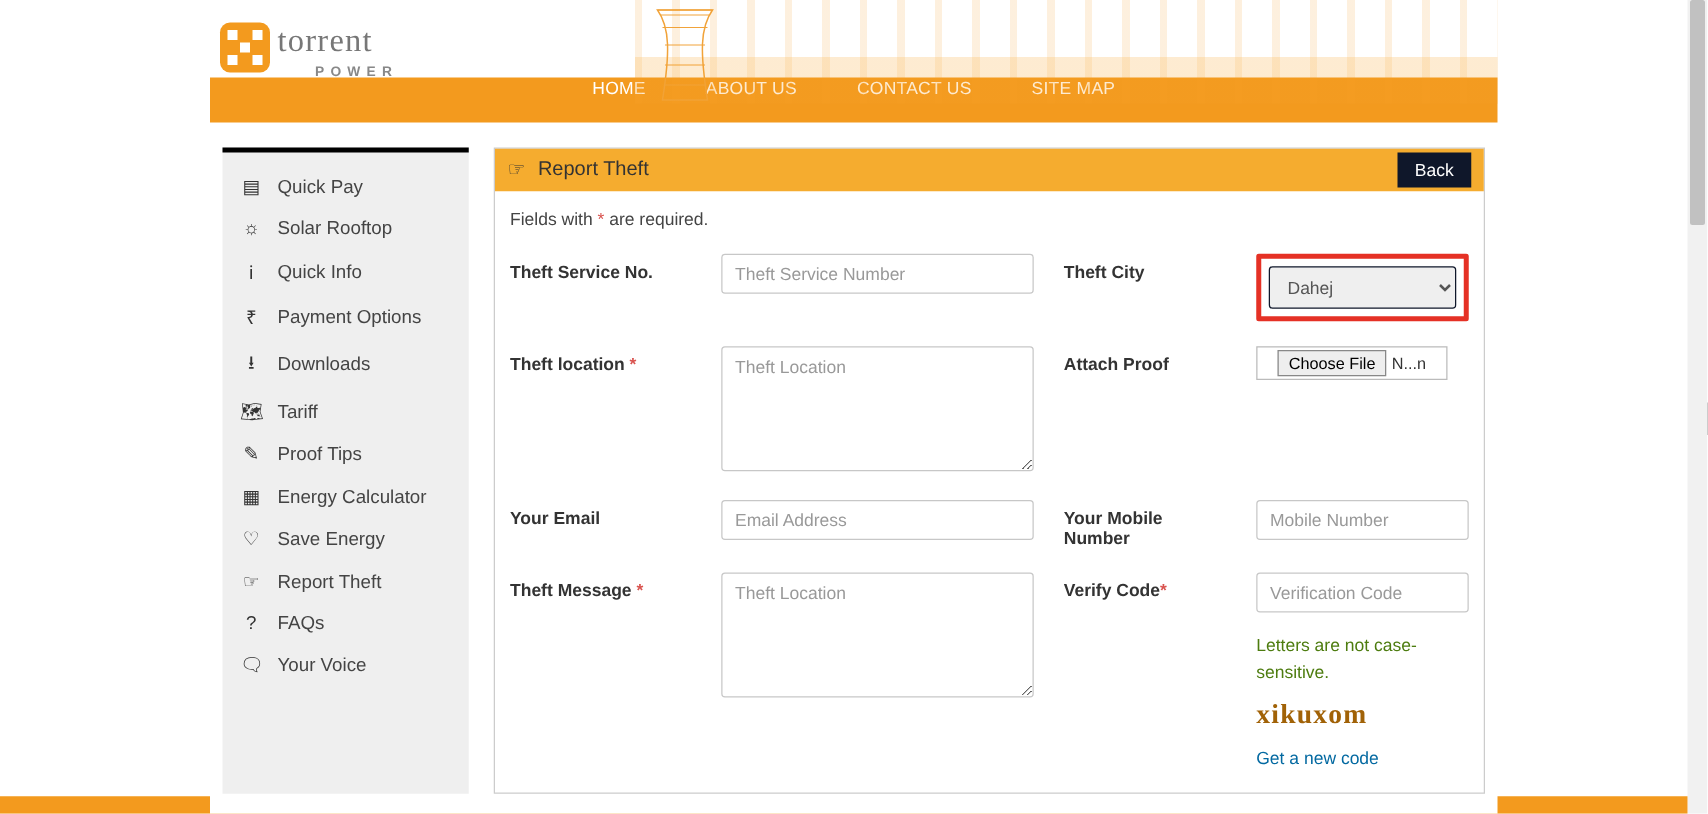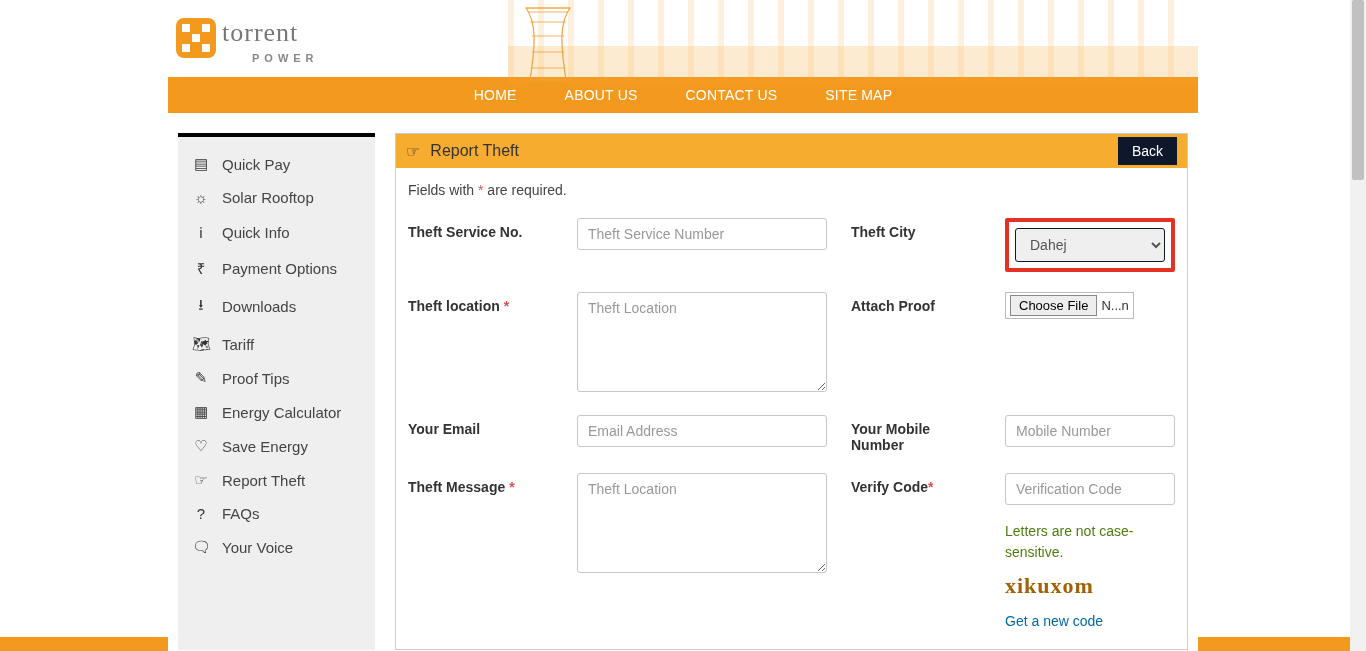--- a/index.html
+++ b/index.html
@@ -1,35 +1,35 @@
 <!DOCTYPE html>
 <html><head>
 <meta charset="utf-8">
 <style>
   * { box-sizing: border-box; margin: 0; padding: 0; }
   body { font-family: "Helvetica Neue", Arial, sans-serif; background: #fff; color: #555; }
   .page-wrap { width: 1366px; height: 651px; position: relative; overflow: hidden; }
   .scrollbar { position: absolute; right: 0; top: 0; width: 16px; height: 100%; background: #f1f1f1; }
   .scrollbar-thumb { position: absolute; left: 2px; width: 12px; height: 180px; top: 0; background: #c1c1c1; border-radius: 2px; }
   .container { width: 1030px; margin: 0 auto; background: #fff; position: relative; min-height: 100%; }
-  .header-area { height: 77px; position: relative; overflow: visible; }
+  .header-area { height: 62px; position: relative; overflow: visible; }
   .logo { position: absolute; left: 8px; top: 18px; display: flex; align-items: flex-start; }
   .logo-mark { width: 40px; height: 40px; background: #f39a1e; border-radius: 8px; position: relative; }
   .logo-mark::before, .logo-mark::after { content:""; position:absolute; background:#fff; }
   .logo-mark::before { width:8px; height:8px; top:6px; left:6px; box-shadow: 20px 0 #fff, 0 20px #fff, 20px 20px #fff, 10px 10px #fff; }
   .logo-text { margin-left: 6px; }
   .logo-brand { font-family: Georgia, serif; font-size: 26px; color: #777; letter-spacing:1px; }
   .logo-sub { font-size: 11px; color: #888; letter-spacing: 5px; font-weight:bold; margin-top: 4px; margin-left: 30px;}
   .skyline { position:absolute; right:0; top:0; width: 690px; height:83px;
     background: linear-gradient(transparent 55%, rgba(245,160,40,0.25) 55%),
                 repeating-linear-gradient(90deg, rgba(245,160,40,0.18) 0 6px, transparent 6px 30px);
     opacity:0.85;
   }
   .cooling-tower { position:absolute; left:350px; top:2px; width:60px; height:79px; }
-  .nav { background: #f39a1e; height: 36px; display: flex; justify-content: center; align-items: center; gap: 48px; }
+  .nav { background: #f39a1e; height: 36px; display: flex; justify-content: center; gap: 48px; }
   .nav a { color: #fff; font-size: 14px; text-decoration: none; font-weight: 500; letter-spacing: .2px; }
   .main-row { display:flex; padding: 20px 10px 0 10px; gap: 20px; }
   .sidebar { width: 230px; background: #efefef; border-top: 4px solid #000; padding: 10px 0; }
   .sidebar-item { display:flex; align-items:center; gap:12px; padding: 8px 14px; font-size:15px; color:#444; cursor:pointer; }
   .sidebar-item .icon { width:18px; text-align:center; font-size:15px; color:#333; }
   .content { flex:1; border:1px solid #ccc; background:#fff; position:relative; }
   .panel-head { background:#f5ac2f; height:34px; display:flex; align-items:center; padding: 0 10px; gap:10px; }
   .panel-head .icon { font-size:16px; color:#333; }
   .panel-head .title { font-size:16px; color:#333; }
   .back-btn { margin-left:auto; background:#0f172a; color:#fff; border:none; padding:6px 14px; font-size:14px; cursor:pointer; }
@@ -160,21 +160,21 @@
             <div class="lbl">Theft City</div>
             <div class="highlight-box">
               <select>
                 <option>Dahej</option>
               </select>
             </div>
 
             <div class="lbl"><span>Theft location </span><span class="ast">*</span></div>
             <div><textarea placeholder="Theft Location" style=""></textarea></div>
             <div class="lbl">Attach Proof</div>
-            <div class="file-row" style="border:1px solid #bbb; padding:2px 4px; width:fit-content;">
+            <div class="file-row" style="border:1px solid #bbb; padding:2px 16px; width:fit-content;">
               <button class="file-btn">Choose File</button>
               <span class="file-status">N...n</span>
             </div>
 
             <div class="lbl">Your Email</div>
             <div><input type="text" placeholder="Email Address" style=""></div>
             <div class="lbl">Your Mobile Number</div>
             <div><input type="text" placeholder="Mobile Number" style=""></div>
 
             <div class="lbl"><span>Theft Message </span><span class="ast">*</span></div>

